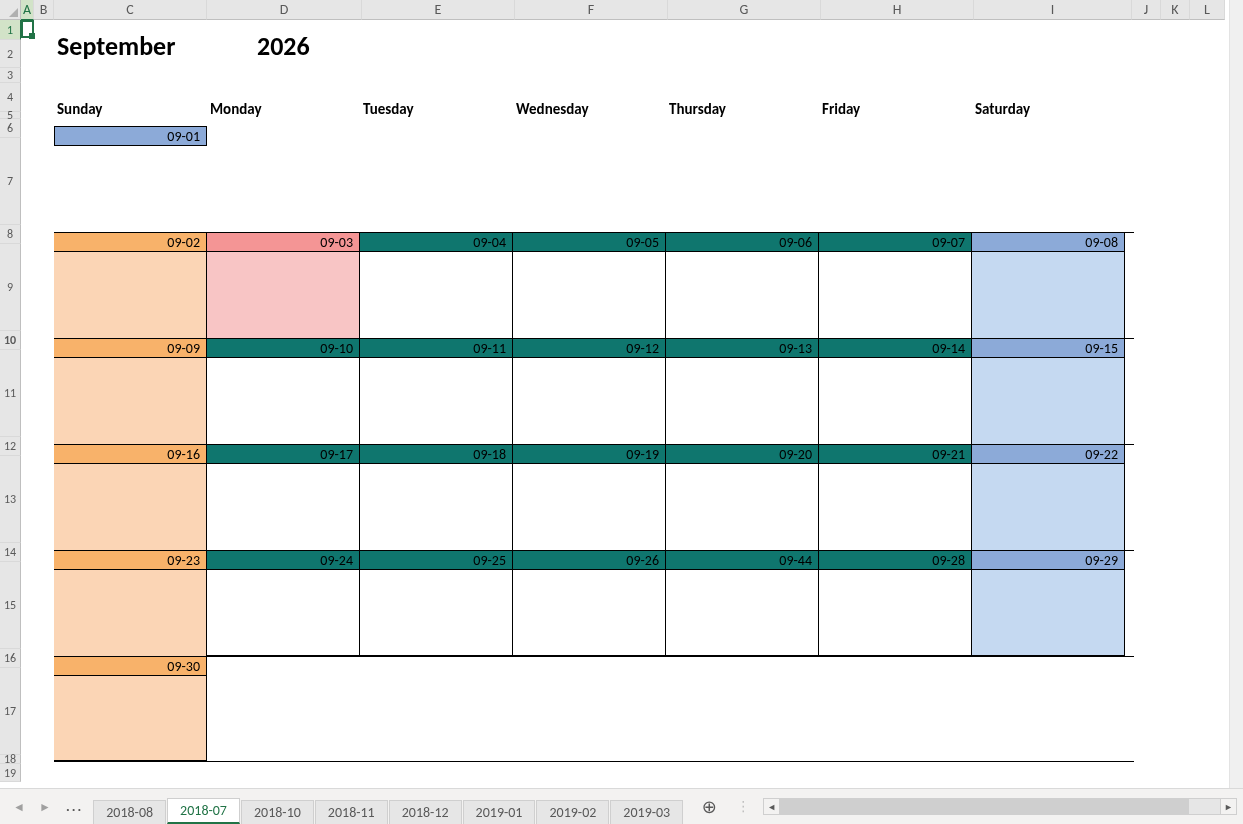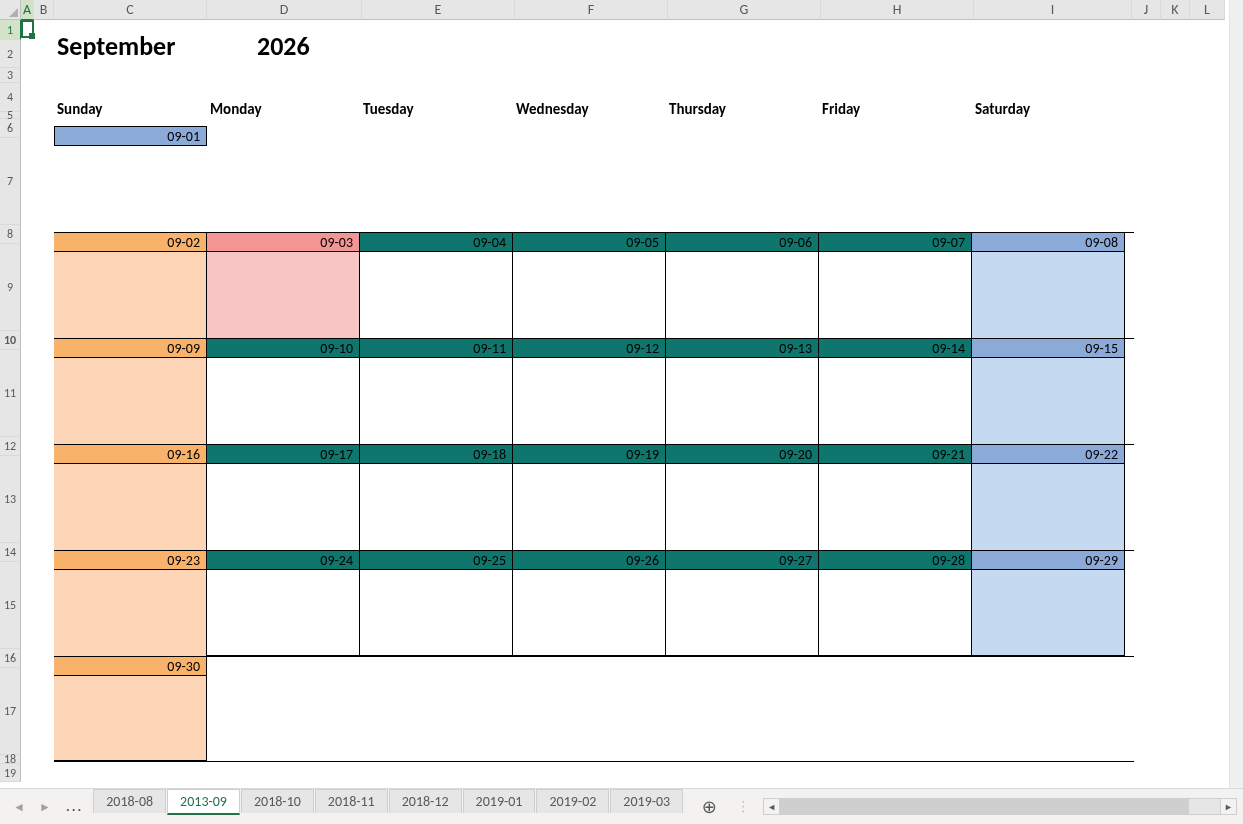--- a/index.html
+++ b/index.html
@@ -204,21 +204,21 @@
     font-size: 12px;
   }
   .tab-ell {
     color: #595959;
     font-weight: bold;
     padding: 0 10px;
     letter-spacing: 2px;
   }
   .tabs {
     display: flex;
-    align-items: flex-start;
+    align-items: flex-end;
     height: 100%;
   }
   .tab {
     padding: 6px 12px;
     background: #e6e6e6;
     border: 1px solid #cfcfcf;
     border-bottom: none;
     font-size: 14px;
     color: #595959;
     margin-right: 1px;
@@ -452,21 +452,21 @@
           </div>
           <div class="day filled cal-bottom">
             <div class="num c-grey-hdr">09-25</div>
             <div class="body "></div>
           </div>
           <div class="day filled cal-bottom">
             <div class="num c-grey-hdr">09-26</div>
             <div class="body "></div>
           </div>
           <div class="day filled cal-bottom">
-            <div class="num c-grey-hdr">09-27</div>
+            <div class="num c-grey-hdr">09-44</div>
             <div class="body "></div>
           </div>
           <div class="day filled cal-bottom">
             <div class="num c-grey-hdr">09-28</div>
             <div class="body "></div>
           </div>
           <div class="day filled cal-bottom">
             <div class="num c-blue-hdr">09-29</div>
             <div class="body c-blue-body"></div>
           </div>
@@ -490,21 +490,21 @@
 </div>
 
 <div class="tabbar">
   <div class="tab-nav">
     <div class="tri">◄</div>
     <div class="tri">►</div>
   </div>
   <div class="tab-ell">...</div>
   <div class="tabs" id="tabs">
       <div class="tab">2018-08</div>
-      <div class="tab active">2013-09</div>
+      <div class="tab active">2018-07</div>
       <div class="tab">2018-10</div>
       <div class="tab">2018-11</div>
       <div class="tab">2018-12</div>
       <div class="tab">2019-01</div>
       <div class="tab">2019-02</div>
       <div class="tab">2019-03</div>
     </div>
   <div class="newsheet">⊕</div>
   <div class="grip">⋮</div>
   <div class="hscroll-region">

